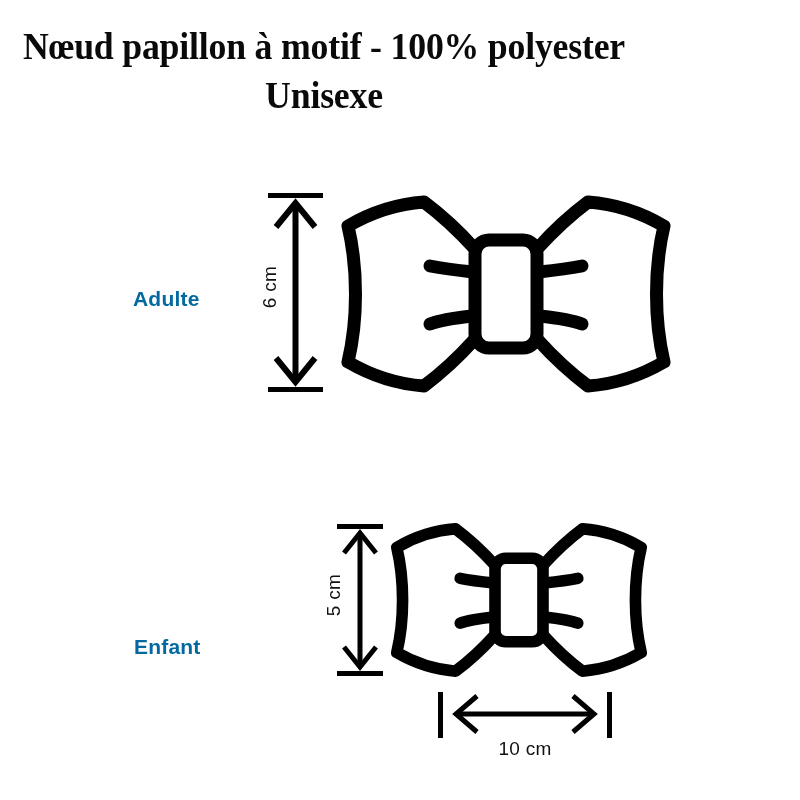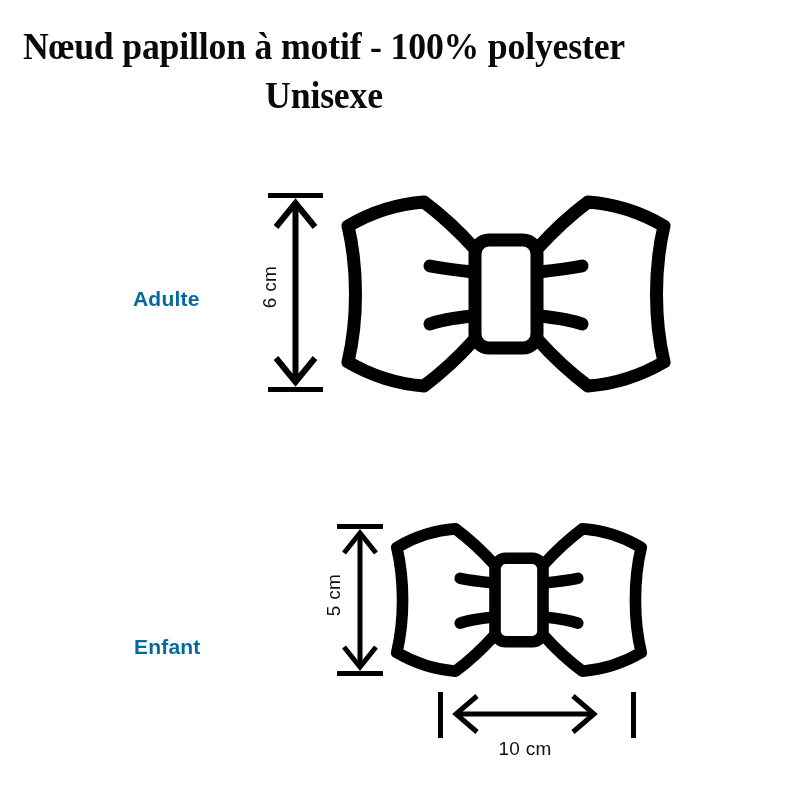--- a/index.html
+++ b/index.html
@@ -194,21 +194,21 @@
                  C 236 186, 220 172, 202 152"></path>
         <path d="M 137 84 C 118 82, 104 80, 94 78"></path>
         <path d="M 137 128 C 118 130, 104 132, 94 136"></path>
         <path d="M 203 84 C 222 82, 236 80, 246 78"></path>
         <path d="M 203 128 C 222 130, 236 132, 246 136"></path>
         <rect x="139" y="52" width="62" height="108" rx="14" ry="14"></rect>
       </g>
     </svg>
   </div>
 
-  <div class="hdim" style="left:438px; top:692px; width:174px; height:46px;padding-left:24px;">
+  <div class="hdim" style="left:438px; top:692px; width:174px; height:46px;">
     <div class="htick left" style="height:46px;"></div>
     <div class="htick right" style="height:46px;"></div>
     <svg class="hsvg" width="174" height="46" viewBox="0 0 174 46">
       <g stroke="#000" stroke-width="5" fill="none" stroke-linecap="butt">
         <line x1="18" y1="22" x2="156" y2="22"></line>
         <polyline points="39,4 18,22 39,40"></polyline>
         <polyline points="135,4 156,22 135,40"></polyline>
       </g>
     </svg>
     <div class="hlabel" style="left:0; top:46px; width:174px;">10 cm</div>

